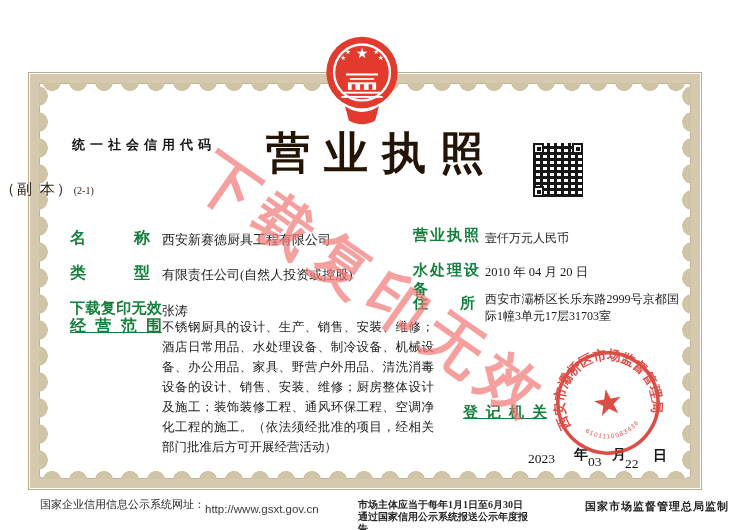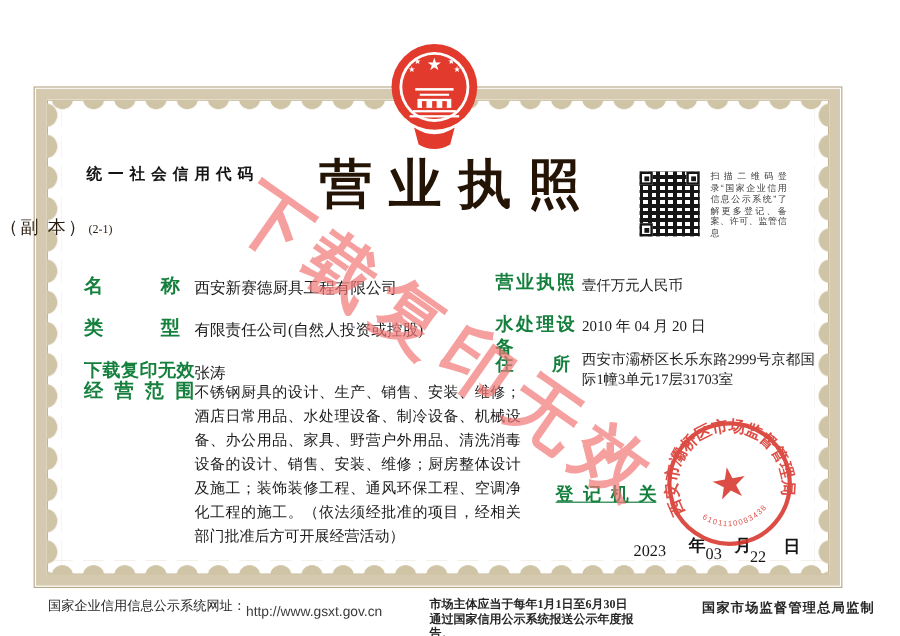--- a/index.html
+++ b/index.html
@@ -53,21 +53,21 @@
 
   
   .flabel{position:absolute;font-weight:bold;color:#15803d;font-size:16px;
           text-align:justify;text-align-last:justify;
           font-family:"Liberation Sans","DejaVu Sans",sans-serif;}
   .fvalue{position:absolute;color:#1c1c1c;font-size:13px;
           font-family:"Liberation Serif","DejaVu Serif",serif;}
   .l1{left:70px;top:228px;width:80px;}
   .l2{left:70px;top:263px;width:80px;}
   .l3{left:70px;top:299px;width:92px;font-size:15px;}
-  .l4{left:70px;top:316px;width:92px;}
+  .l4{left:70px;top:316px;width:92px;text-decoration:underline;}
   .v1{left:162px;top:231px;}
   .v2{left:162px;top:266px;}
   .v3{left:162px;top:302px;}
   .v4{left:162px;top:317px;width:272px;font-size:12.5px;line-height:20px;text-align:justify;}
   .r1l{left:413px;top:226px;width:66px;font-size:15px;}
   .r2l{left:413px;top:261px;width:66px;font-size:15px;}
   .r3l{left:413px;top:294px;width:62px;font-size:15px;}
   .rv1{left:485px;top:230px;font-size:12px;}
   .rv2{left:485px;top:264px;font-size:12.5px;}
   .rv3{left:485px;top:291px;width:194px;font-size:12px;line-height:16.5px;text-align:justify;}
@@ -137,21 +137,20 @@
 
   <div class="code-label">统一社会信用代码</div>
   <div class="title">营业执照</div>
   <div class="subtitle"><span>（副  本）</span><span class="copyno">(2-1)</span></div>
 
   <div class="qr">
     <div class="f f1"></div>
     <div class="f f2"></div>
     <div class="f f3"></div>
   </div>
-  <div class="qr-caption">扫描二维码登录“国家企业信用信息公示系统”了解更多登记、备案、许可、监管信息</div>
 
   <div class="flabel l1">名称</div>
   <div class="fvalue v1">西安新赛德厨具工程有限公司</div>
   <div class="flabel l2">类型</div>
   <div class="fvalue v2">有限责任公司(自然人投资或控股)</div>
   <div class="flabel l3">下载复印无效</div>
   <div class="fvalue v3">张涛</div>
   <div class="flabel l4">经营范围</div>
   <div class="fvalue v4">不锈钢厨具的设计、生产、销售、安装、维修；酒店日常用品、水处理设备、制冷设备、机械设备、办公用品、家具、野营户外用品、清洗消毒设备的设计、销售、安装、维修；厨房整体设计及施工；装饰装修工程、通风环保工程、空调净化工程的施工。（依法须经批准的项目，经相关部门批准后方可开展经营活动）</div>
 

